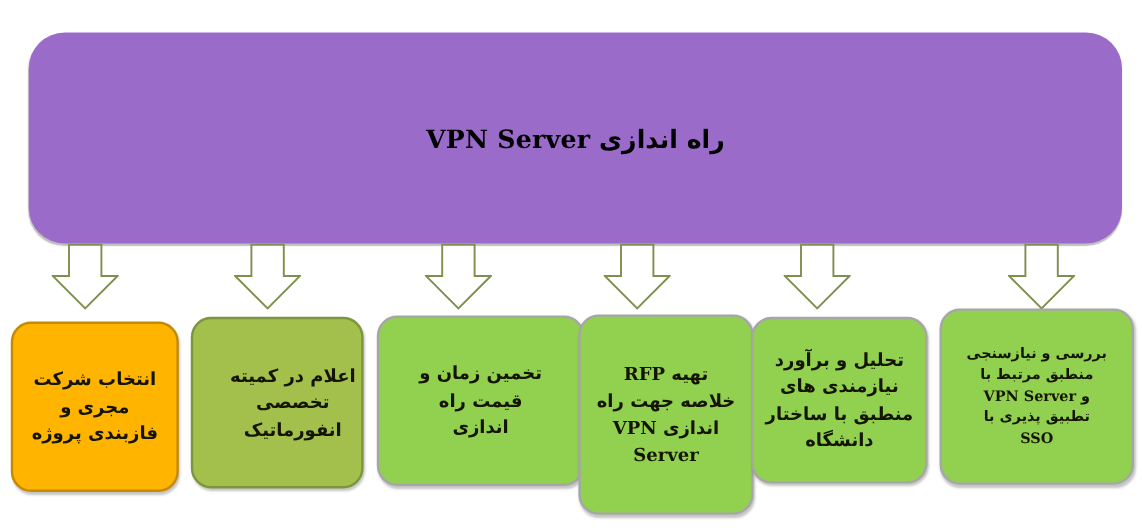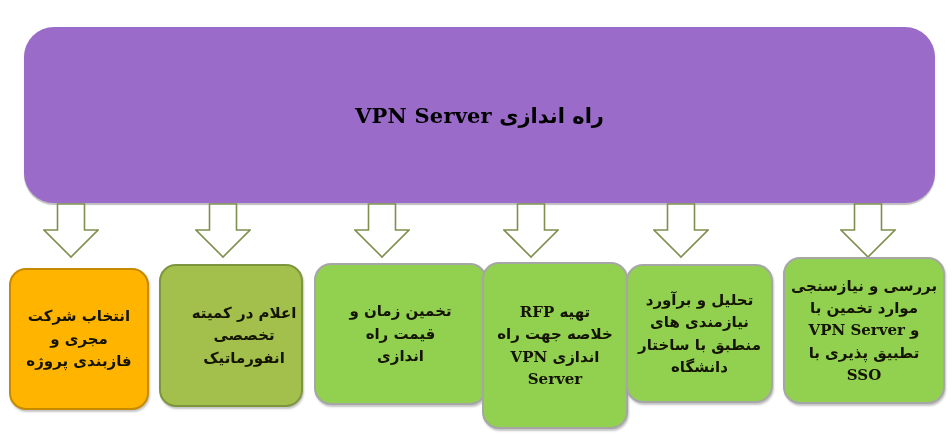--- a/index.html
+++ b/index.html
@@ -57,21 +57,21 @@
   .step-4{left:482px;top:262px;width:146px;height:167px;}
   .step-5{left:626px;top:264px;width:147px;height:139px;}
   .step-6{left:783px;top:257px;width:162px;height:147px;}
   .step-line{
     direction:rtl;
     color:var(--text-color);
     font-size:15px;font-weight:bold;
     line-height:1.5;
     white-space:nowrap;
   }
-  .step-6 .step-line{font-size:15px;line-height:1.47;}
+  .step-6 .step-line{font-size:12px;line-height:1.47;}
 </style>
 </head>
 <body>
 
 <div class="stage">
 
   <div class="header">
     <div class="header-title">راه اندازی VPN Server</div>
   </div>
 
@@ -133,19 +133,19 @@
 
   <div class="step step-5 step--green">
     <div class="step-line" dir="rtl">تحلیل و برآورد</div>
     <div class="step-line" dir="rtl">نیازمندی های</div>
     <div class="step-line" dir="rtl">منطبق با ساختار</div>
     <div class="step-line" dir="rtl">دانشگاه</div>
   </div>
 
   <div class="step step-6 step--green">
     <div class="step-line" dir="rtl">بررسی و نیازسنجی</div>
-    <div class="step-line" dir="rtl">موارد تخمین با</div>
+    <div class="step-line" dir="rtl">منطبق مرتبط با</div>
     <div class="step-line" dir="rtl">و VPN Server</div>
     <div class="step-line" dir="rtl">تطبیق پذیری با</div>
     <div class="step-line" dir="rtl">SSO</div>
   </div>
 
 </div>
 
 </body></html>

